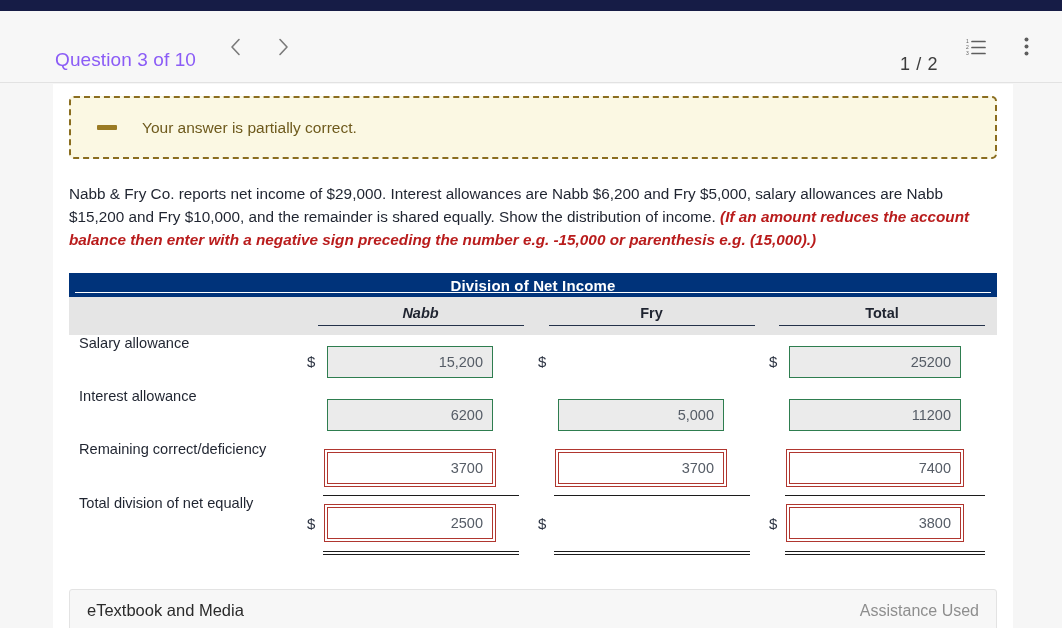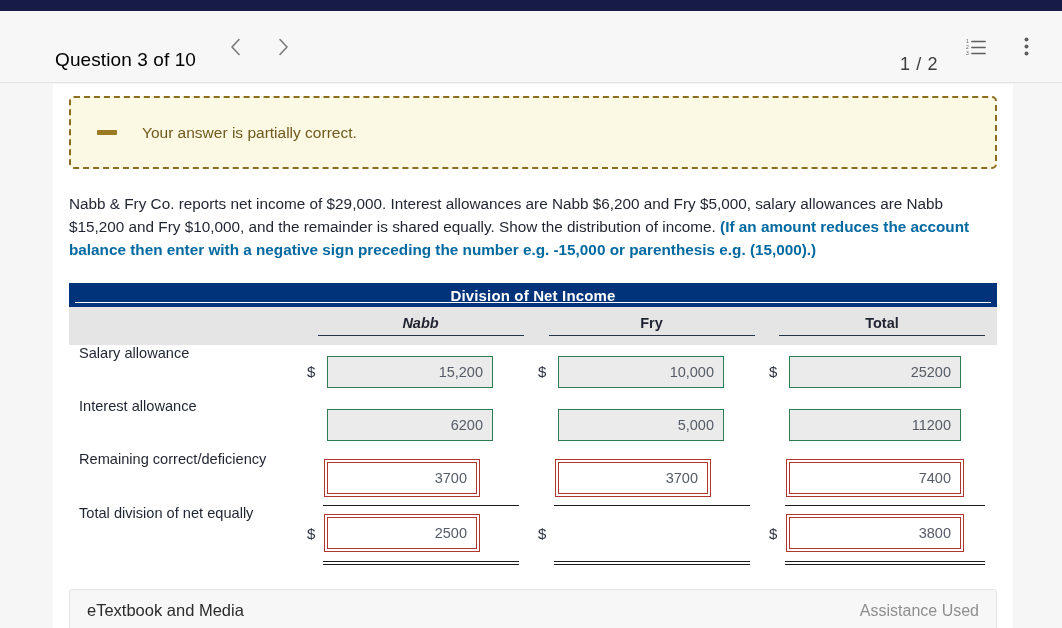--- a/index.html
+++ b/index.html
@@ -35,21 +35,21 @@
     width: 1062px;
     height: 72px;
     background: #f7f7f7;
     border-bottom: 1px solid #e2e2e2;
     display: flex;
     align-items: center;
     padding: 0 24px 0 55px;
   }
   .q-title {
     font-size: 19px;
-    color: #000000;
+    color: #8b5cf6;
     font-weight: 400;
     letter-spacing: .1px;
     white-space: nowrap;
     margin-top: 26px;
   }
   .nav-arrows {
     display: flex;
     align-items: center;
     margin-left: 28px;
     gap: 26px;
@@ -89,21 +89,21 @@
     left: 53px;
     width: 960px;
     height: 544px;
     background: #ffffff;
     overflow: hidden;
   }
 
   
   .alert {
     margin: 12px 16px 0 16px;
-    height: 73px;
+    height: 63px;
     background: #fbf8e3;
     border: 2px dashed #8a6d1f;
     border-radius: 5px;
     display: flex;
     align-items: center;
     padding: 0 26px;
   }
   .alert-icon {
     width: 20px;
     height: 5px;
@@ -118,21 +118,22 @@
   }
 
   
   .question {
     margin: 23px 16px 0 16px;
     font-size: 15.3px;
     line-height: 23px;
     color: #1f2430;
   }
   .question .warn {
-    color: #0369a1;
+    color: #b91c1c;
+    font-style: italic;
     font-weight: bold;
   }
 
   
   .tbl {
     margin: 22px 16px 0 16px;
     width: 928px;
   }
   .tbl-title {
     background: #00337a;
@@ -229,21 +230,21 @@
     font-family: "Liberation Sans", sans-serif;
     outline: none;
     line-height: 32px;
   }
   .inp.ok {
     width: 166px;
     background: #ebebeb;
     border: 1px solid #2e7d4f;
   }
   .inp.bad {
-    width: 150px;
+    width: 166px;
     background: #ffffff;
     border: 1px solid #b0362f;
     box-shadow: 0 0 0 2px #ffffff, 0 0 0 3px #b0362f;
   }
   .cell.total .inp { width: 172px; }
 
   
   .cell .under {
     position: absolute;
     left: 18px;
@@ -370,21 +371,20 @@
       </div>
 
       <div class="row r-salary">
         <div class="row-label">Salary allowance</div>
         <div class="cell nabb">
           <span class="dollar">$</span>
           <input class="inp ok" type="text" value="15,200" style="">
         </div>
         <div class="cell fry">
           <span class="dollar">$</span>
-          <input class="inp ok" type="text" value="10,000" style="">
         </div>
         <div class="cell total">
           <span class="dollar">$</span>
           <input class="inp ok" type="text" value="25200" style="">
         </div>
       </div>
 
       <div class="row r-interest">
         <div class="row-label">Interest allowance</div>
         <div class="cell nabb">

